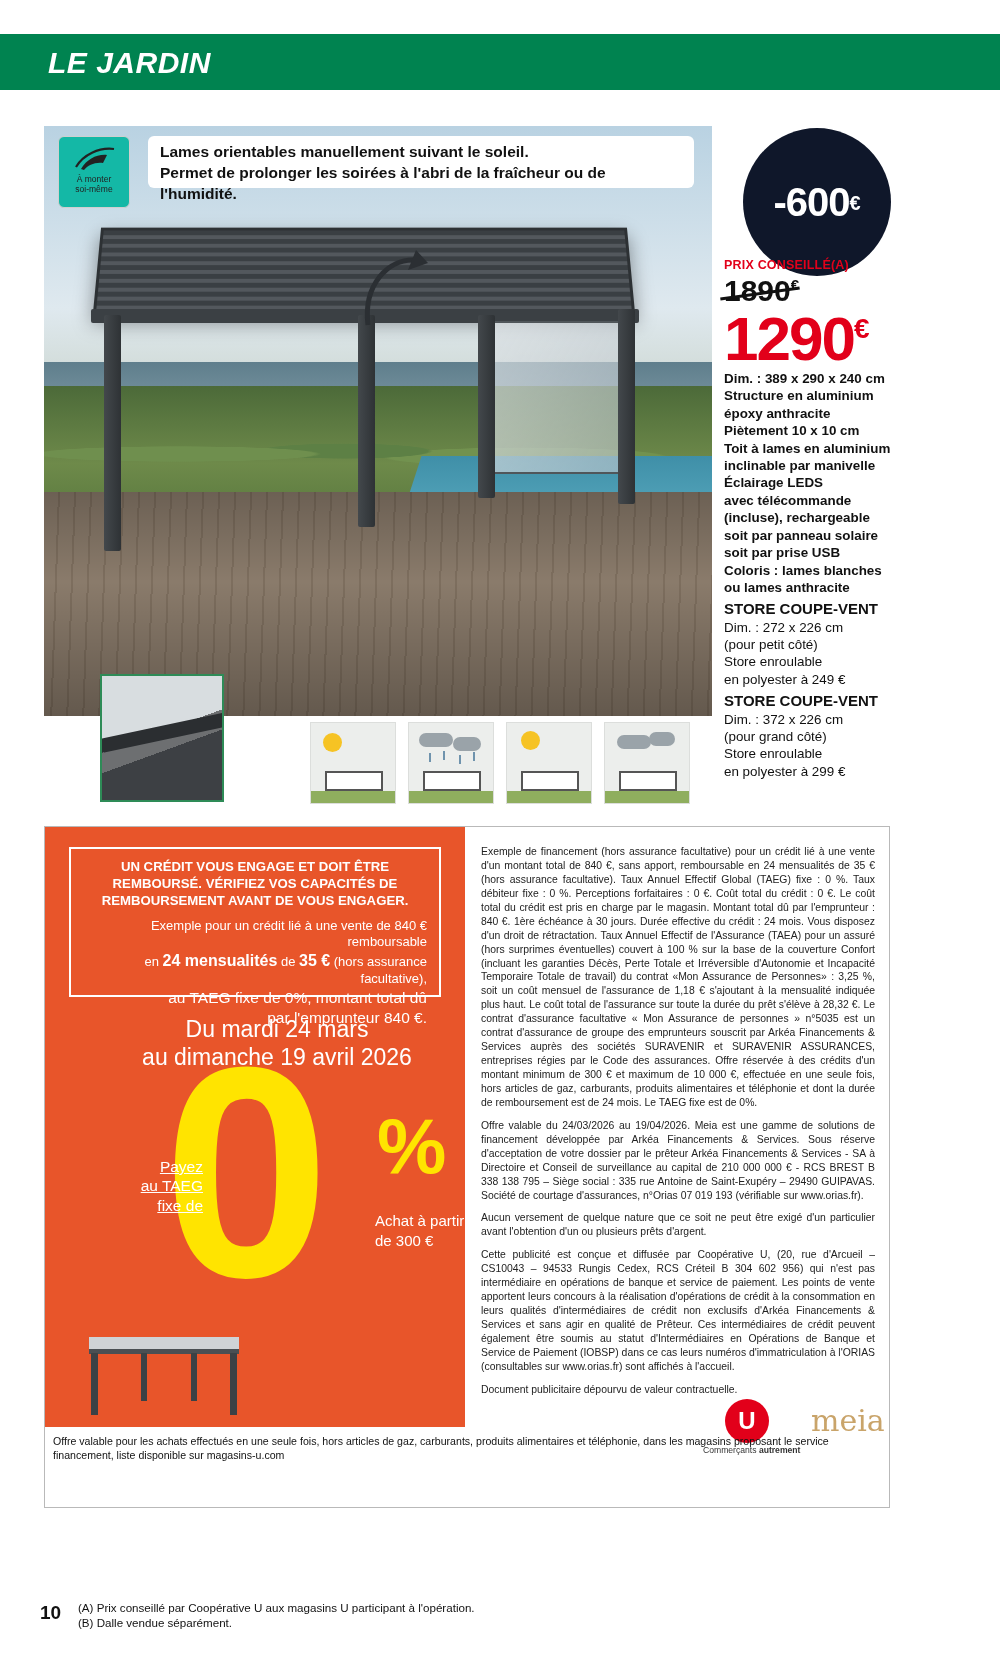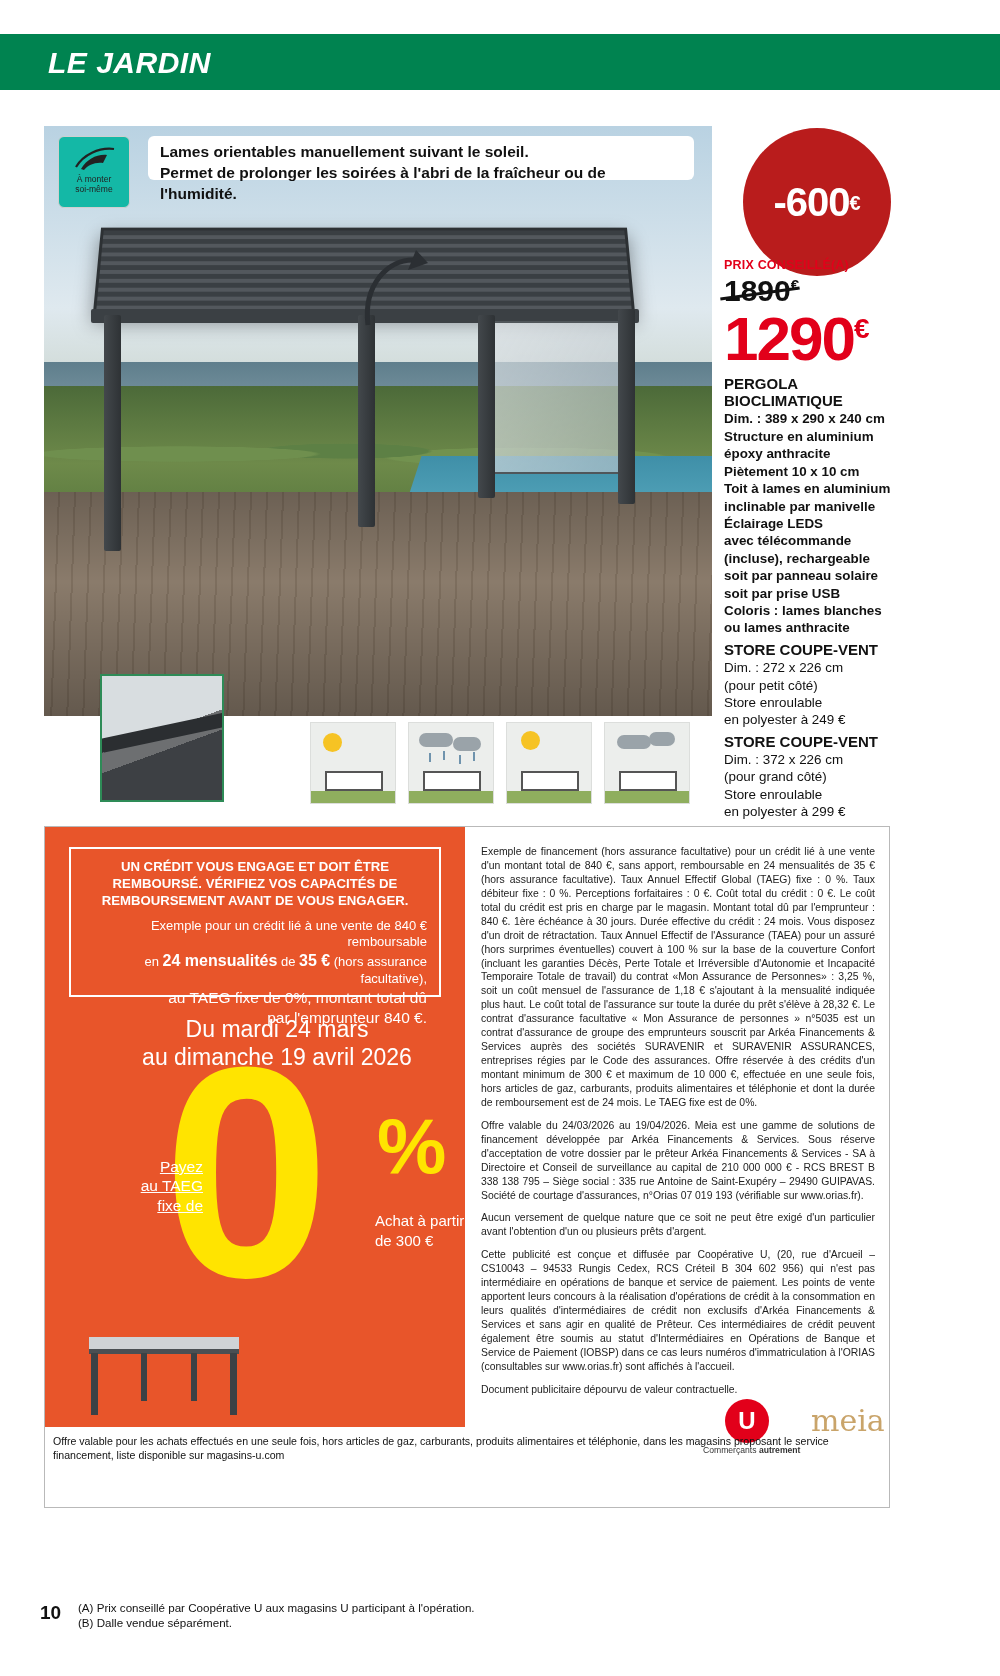--- a/index.html
+++ b/index.html
@@ -99,21 +99,21 @@
     border: 2px solid #50565a;
   }
   .arrow-curve {
     position: absolute; left: 47%; top: 21%; width: 70px; height: 80px;
   }
 
   
   .callout {
     position: absolute;
     left: 148px; top: 136px;
-    width: 546px; height: 44px;
+    width: 546px; height: 52px;
     background: #ffffff;
     border-radius: 6px;
     padding: 6px 12px;
     font-size: 15.5px;
     font-weight: bold;
     line-height: 1.35;
     color: #111;
   }
   .badge-monter {
     position: absolute;
@@ -164,21 +164,21 @@
   .w-peril::after{content:"";position:absolute;left:-2px;top:18px;width:58px;height:4px;background:#555;}
   .w-grass { position:absolute; left:0; bottom:0; width:100%; height:12px; background:#8fae5e; }
   .w-rain { position:absolute; width:2px; height:9px; background:#6f93ad; }
 
   
   .disc-circle {
     position: absolute;
     left: 743px; top: 128px;
     width: 148px; height: 148px;
     border-radius: 50%;
-    background: #b91c1c;
+    background: #0f172a;
     color: #fff;
     display: flex; align-items: center; justify-content: center;
   }
   .disc-circle .val {
     font-size: 40px; font-weight: bold; letter-spacing: -1px;
   }
   .disc-circle .cur { font-size: 20px; vertical-align: super; font-weight: bold; }
 
   .price-col { position: absolute; left: 724px; top: 258px; width: 258px; }
   .conseille { font-size: 12.5px; font-weight: bold; color: #e2001a; letter-spacing: .2px; }
@@ -364,24 +364,20 @@
   </div>
 </div>
 
 <div class="price-col">
   <div class="conseille">PRIX CONSEILLÉ(A)</div>
   <div class="old-price">
     <span>1890</span><span class="cur">€</span>
   </div>
   <div class="new-price">
     <span>1290</span><span class="cur">€</span>
-  </div>
-  <div class="prod-title">
-    <div>PERGOLA</div>
-    <div>BIOCLIMATIQUE</div>
   </div>
   <div class="prod-desc" style="white-space:pre-line;font-weight:bold;">Dim. : 389 x 290 x 240 cm
 Structure en aluminium
 époxy anthracite
 Piètement 10 x 10 cm
 Toit à lames en aluminium
 inclinable par manivelle
 Éclairage LEDS
 avec télécommande
 (incluse), rechargeable

